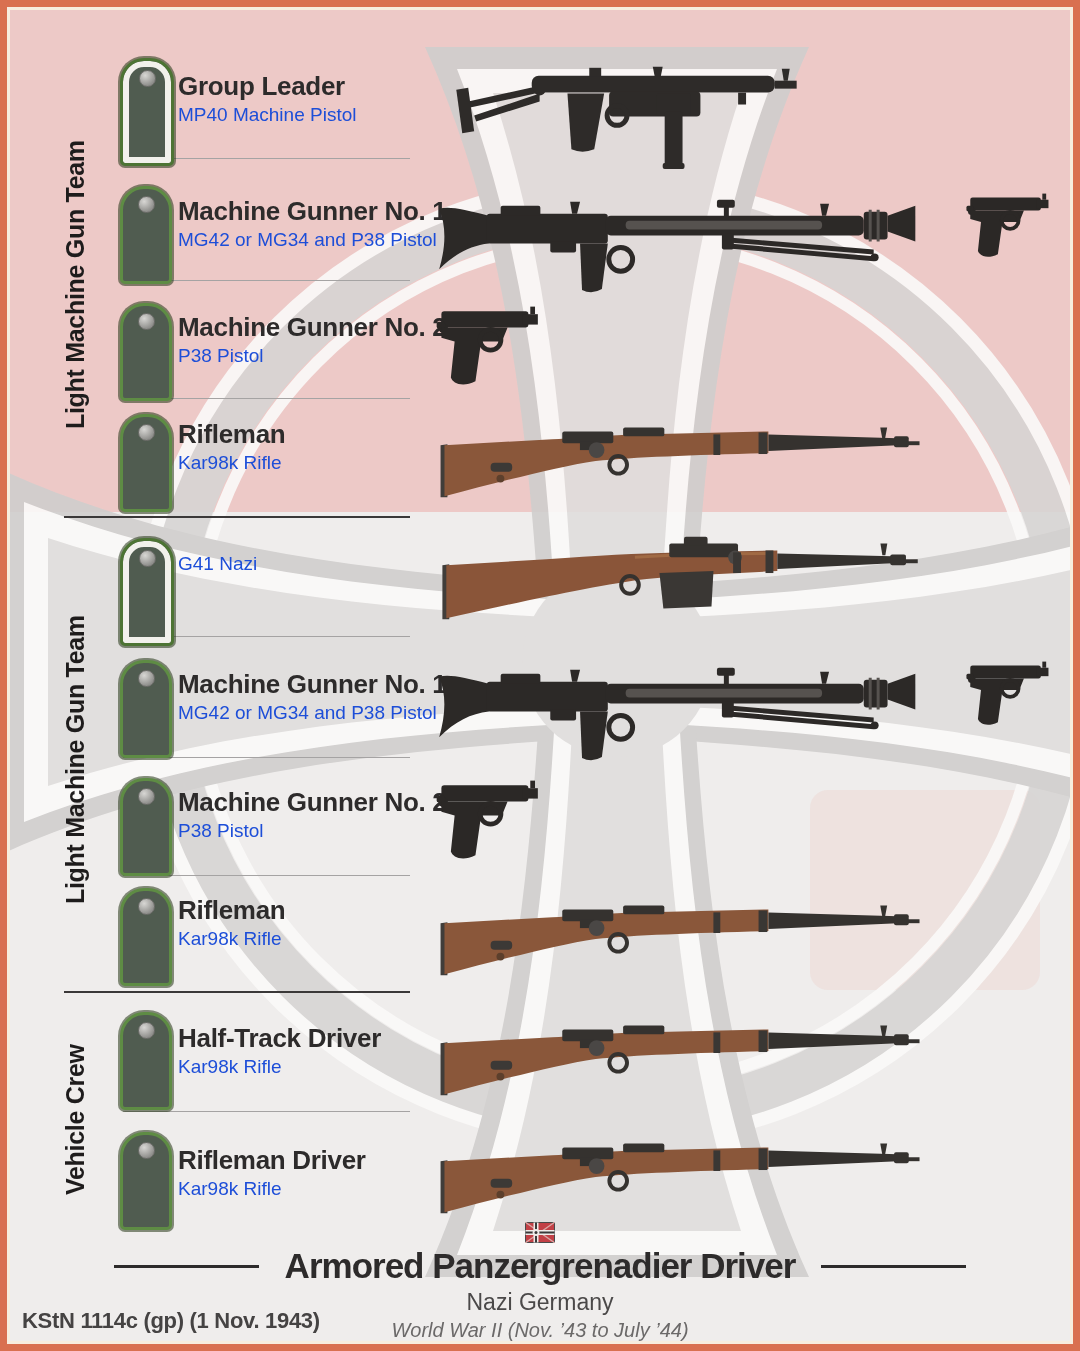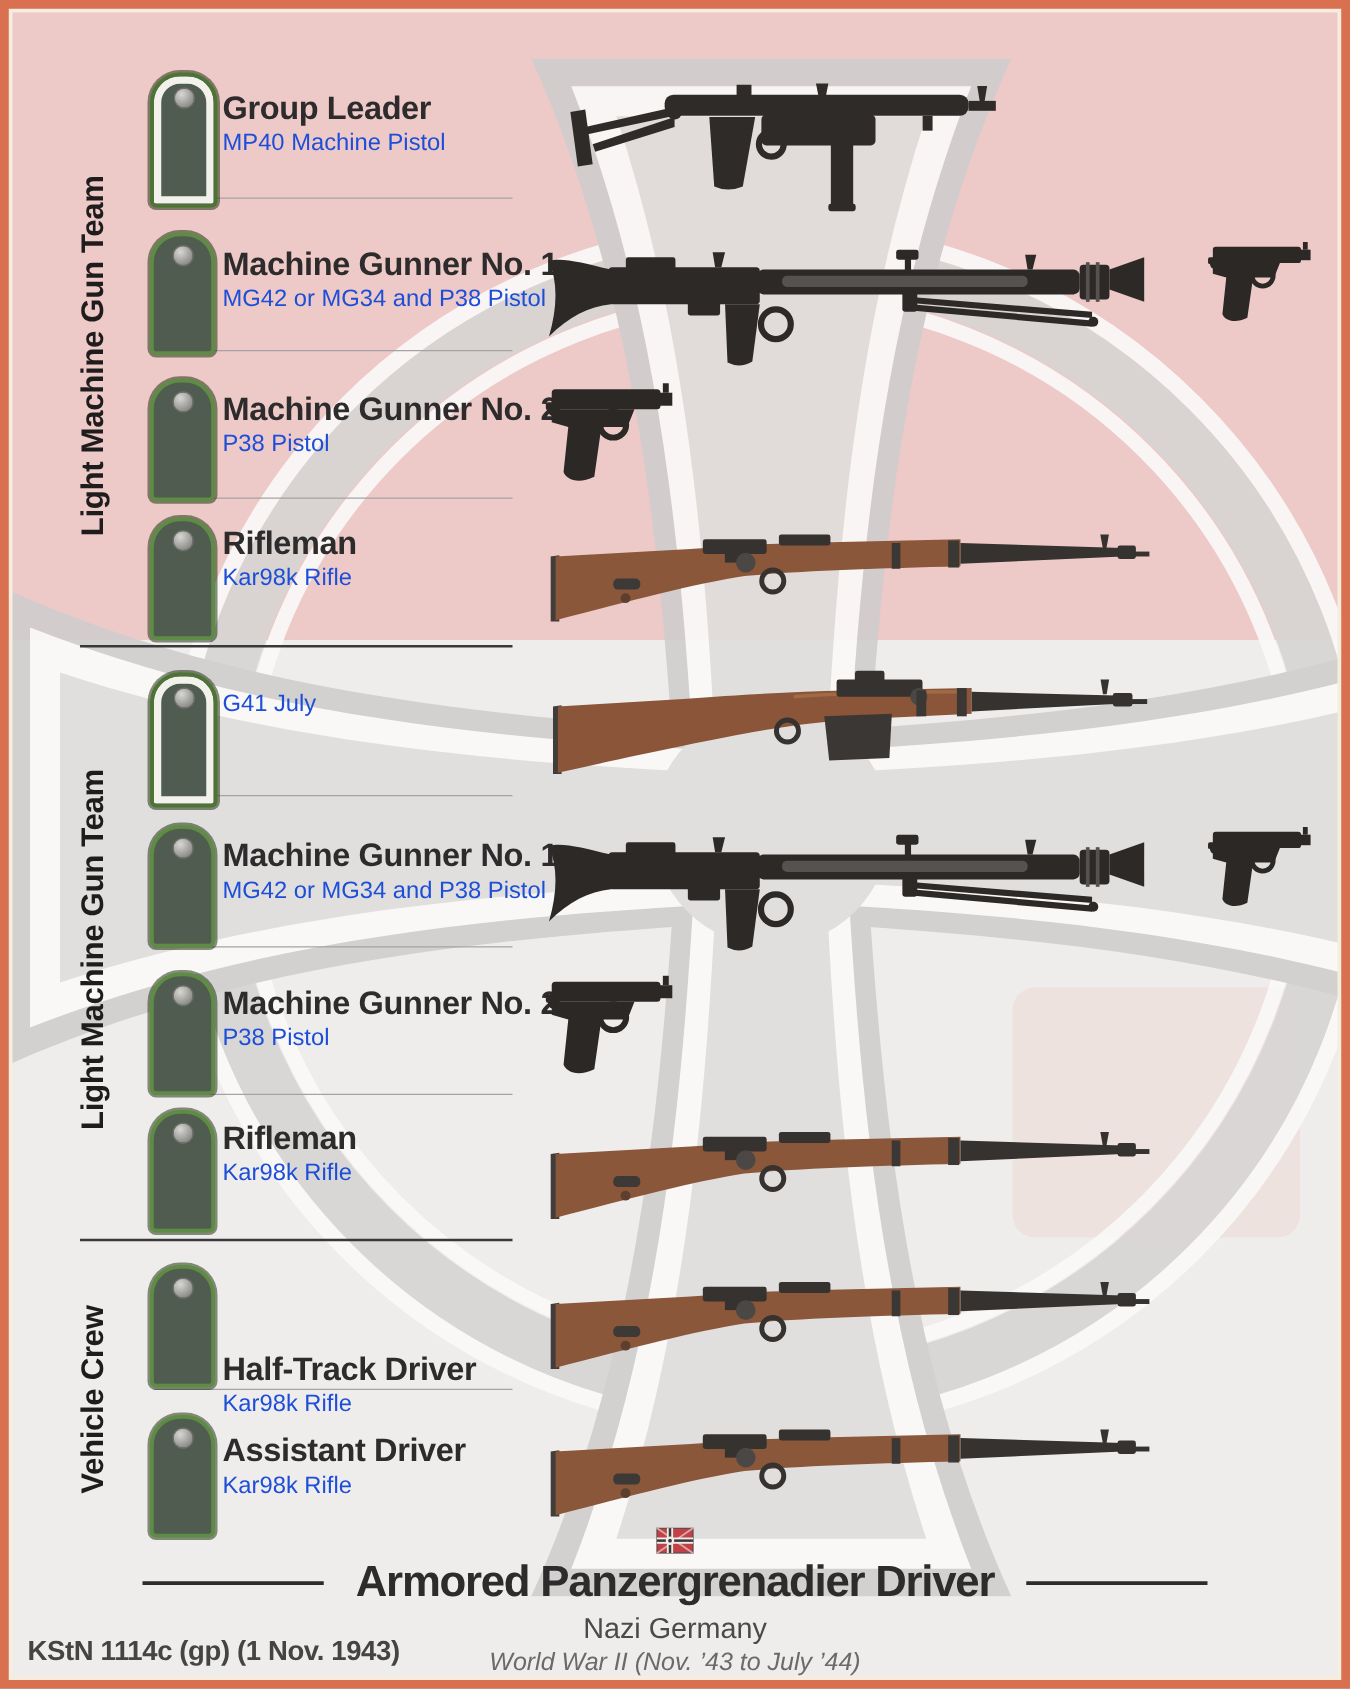--- a/index.html
+++ b/index.html
@@ -61,21 +61,21 @@
   .role-sub{font-size:19px;line-height:1.25;color:#1d4ed8;margin-top:3px;}
   
   .ep-1{left:120px;top:58px;}  .tx-1{top:72px;}
   .ep-2{left:120px;top:186px;} .tx-2{top:197px;}
   .ep-3{left:120px;top:303px;} .tx-3{top:313px;}
   .ep-4{left:120px;top:414px;} .tx-4{top:420px;}
   .ep-5{left:120px;top:538px;} .tx-5{top:549px;}
   .ep-6{left:120px;top:660px;} .tx-6{top:670px;}
   .ep-7{left:120px;top:778px;} .tx-7{top:788px;}
   .ep-8{left:120px;top:888px;} .tx-8{top:896px;}
-  .ep-9{left:120px;top:1012px;} .tx-9{top:1081px;}
+  .ep-9{left:120px;top:1012px;} .tx-9{top:1024px;}
   .ep-10{left:120px;top:1132px;} .tx-10{top:1146px;}
   
   .row-div{position:absolute;left:123px;width:287px;height:1px;background:#a5a3a3;z-index:10;}
   .rd-1{top:158px;} .rd-2{top:280px;} .rd-3{top:398px;}
   .rd-4{top:636px;} .rd-5{top:757px;} .rd-6{top:875px;}
   .rd-7{top:1111px;}
   .sec-div{position:absolute;left:64px;width:346px;height:2px;background:#3a3838;z-index:10;}
   .sd-1{top:516px;} .sd-2{top:991px;}
   
   .weapon{position:absolute;z-index:12;}
@@ -292,21 +292,21 @@
   <div class="role-text tx-4">
     <div class="role-title">Rifleman</div>
     <div class="role-sub">Kar98k Rifle</div>
   </div>
   <svg class="weapon wp-kar-4" viewBox="0 0 500 108">
       <use href="#sym-kar98k"></use>
     </svg>
 
   <div class="epaulette leader ep-5"></div>
   <div class="role-text tx-5">
-    <div class="role-sub">G41 July</div>
+    <div class="role-sub">G41 Nazi</div>
   </div>
   <svg class="weapon wp-g41-5" viewBox="0 0 500 112">
       <use href="#sym-g41"></use>
     </svg>
 
   <div class="epaulette ep-6"></div>
   <div class="role-text tx-6">
     <div class="role-title">Machine Gunner No. 1</div>
     <div class="role-sub">MG42 or MG34 and P38 Pistol</div>
   </div>
@@ -339,21 +339,21 @@
   <div class="role-text tx-9">
     <div class="role-title">Half-Track Driver</div>
     <div class="role-sub">Kar98k Rifle</div>
   </div>
   <svg class="weapon wp-kar-9" viewBox="0 0 500 108">
       <use href="#sym-kar98k"></use>
     </svg>
 
   <div class="epaulette ep-10"></div>
   <div class="role-text tx-10">
-    <div class="role-title">Assistant Driver</div>
+    <div class="role-title">Rifleman Driver</div>
     <div class="role-sub">Kar98k Rifle</div>
   </div>
   <svg class="weapon wp-kar-10" viewBox="0 0 500 108">
       <use href="#sym-kar98k"></use>
     </svg>
 
   <div class="footer">
     <svg class="flag" viewBox="0 0 30 21">
         <use href="#sym-warflag"></use>
       </svg>

